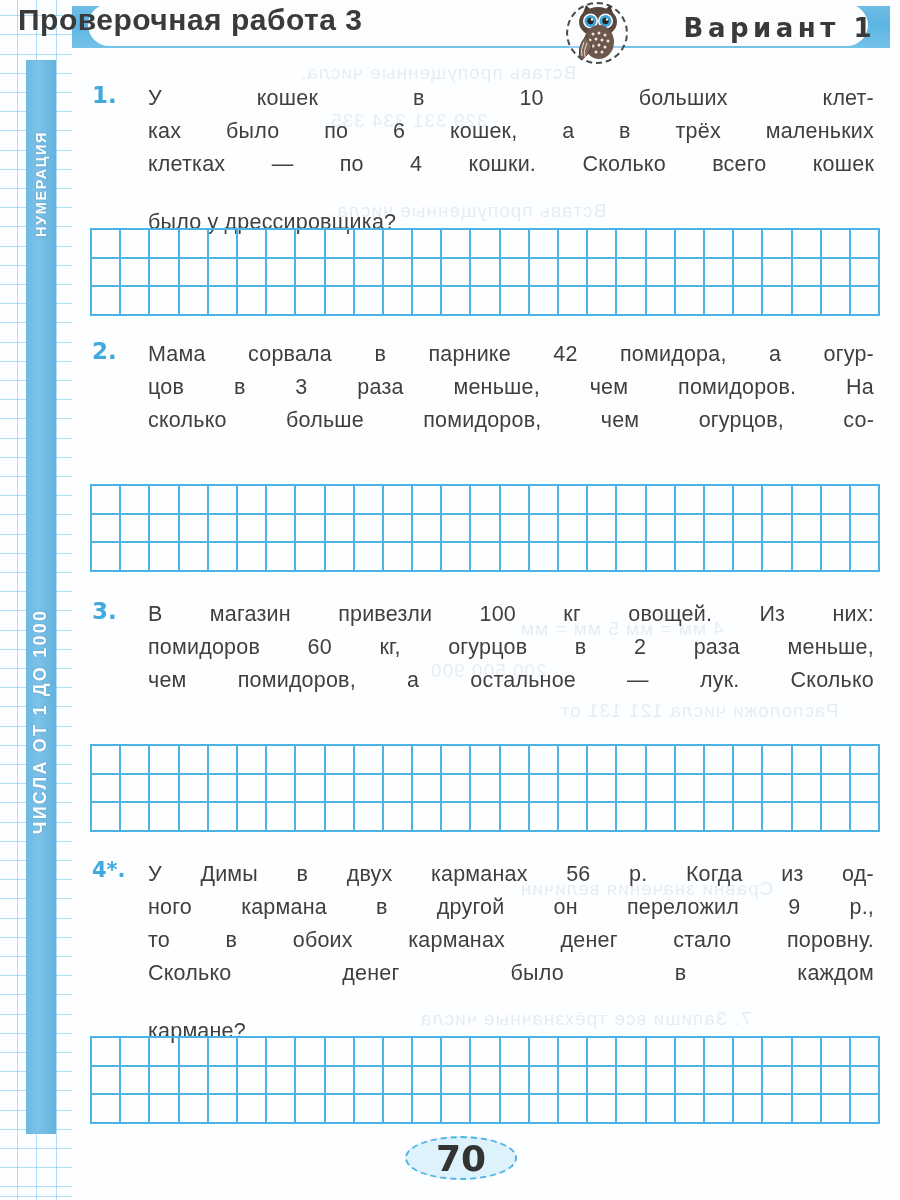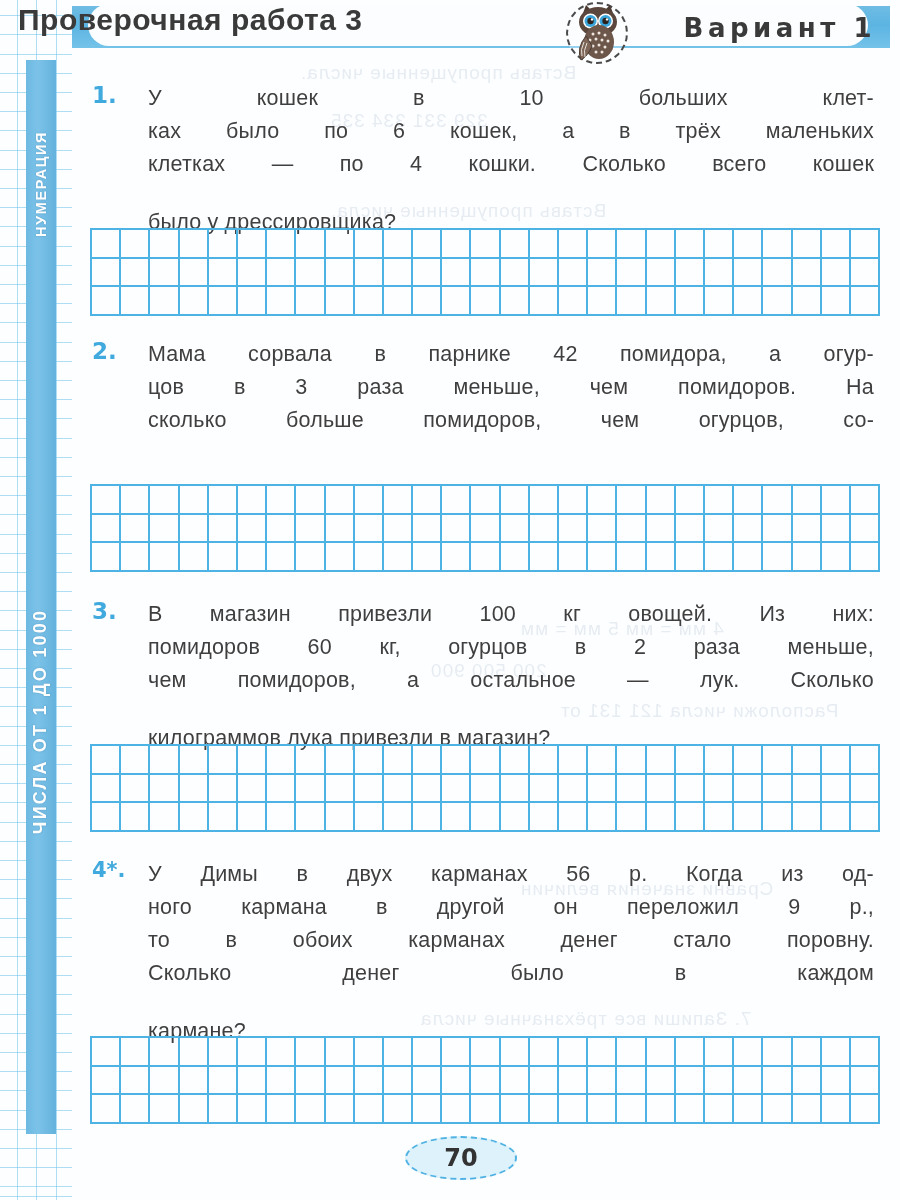--- a/index.html
+++ b/index.html
@@ -219,21 +219,21 @@
   }
   .page-ellipse {
     position: absolute;
     inset: 0;
     border: 2px dashed #4fb2e3;
     border-radius: 50%;
     background: #ddf2fb;
   }
   .page-num {
     position: relative;
-    font-size: 24px;
+    font-size: 36px;
     font-weight: bold;
     color: #333333;
     font-family: "DejaVu Sans", sans-serif;
   }
 </style>
 </head>
 <body>
 
 <div class="page"></div>
 <div class="top-mask"></div>
@@ -577,21 +577,20 @@
     </div>
     <div class="ln">
       <span>чем</span>
       <span>помидоров,</span>
       <span>а</span>
       <span>остальное</span>
       <span>—</span>
       <span>лук.</span>
       <span>Сколько</span>
     </div>
-    <div class="ln last">килограммов лука привезли в магазин?</div>
   </div>
 </div>
 <div class="answer-grid" style="left:90px; top:744px;">
     <div class="grow">
       <div class="gcell"></div>
       <div class="gcell"></div>
       <div class="gcell"></div>
       <div class="gcell"></div>
       <div class="gcell"></div>
       <div class="gcell"></div>

